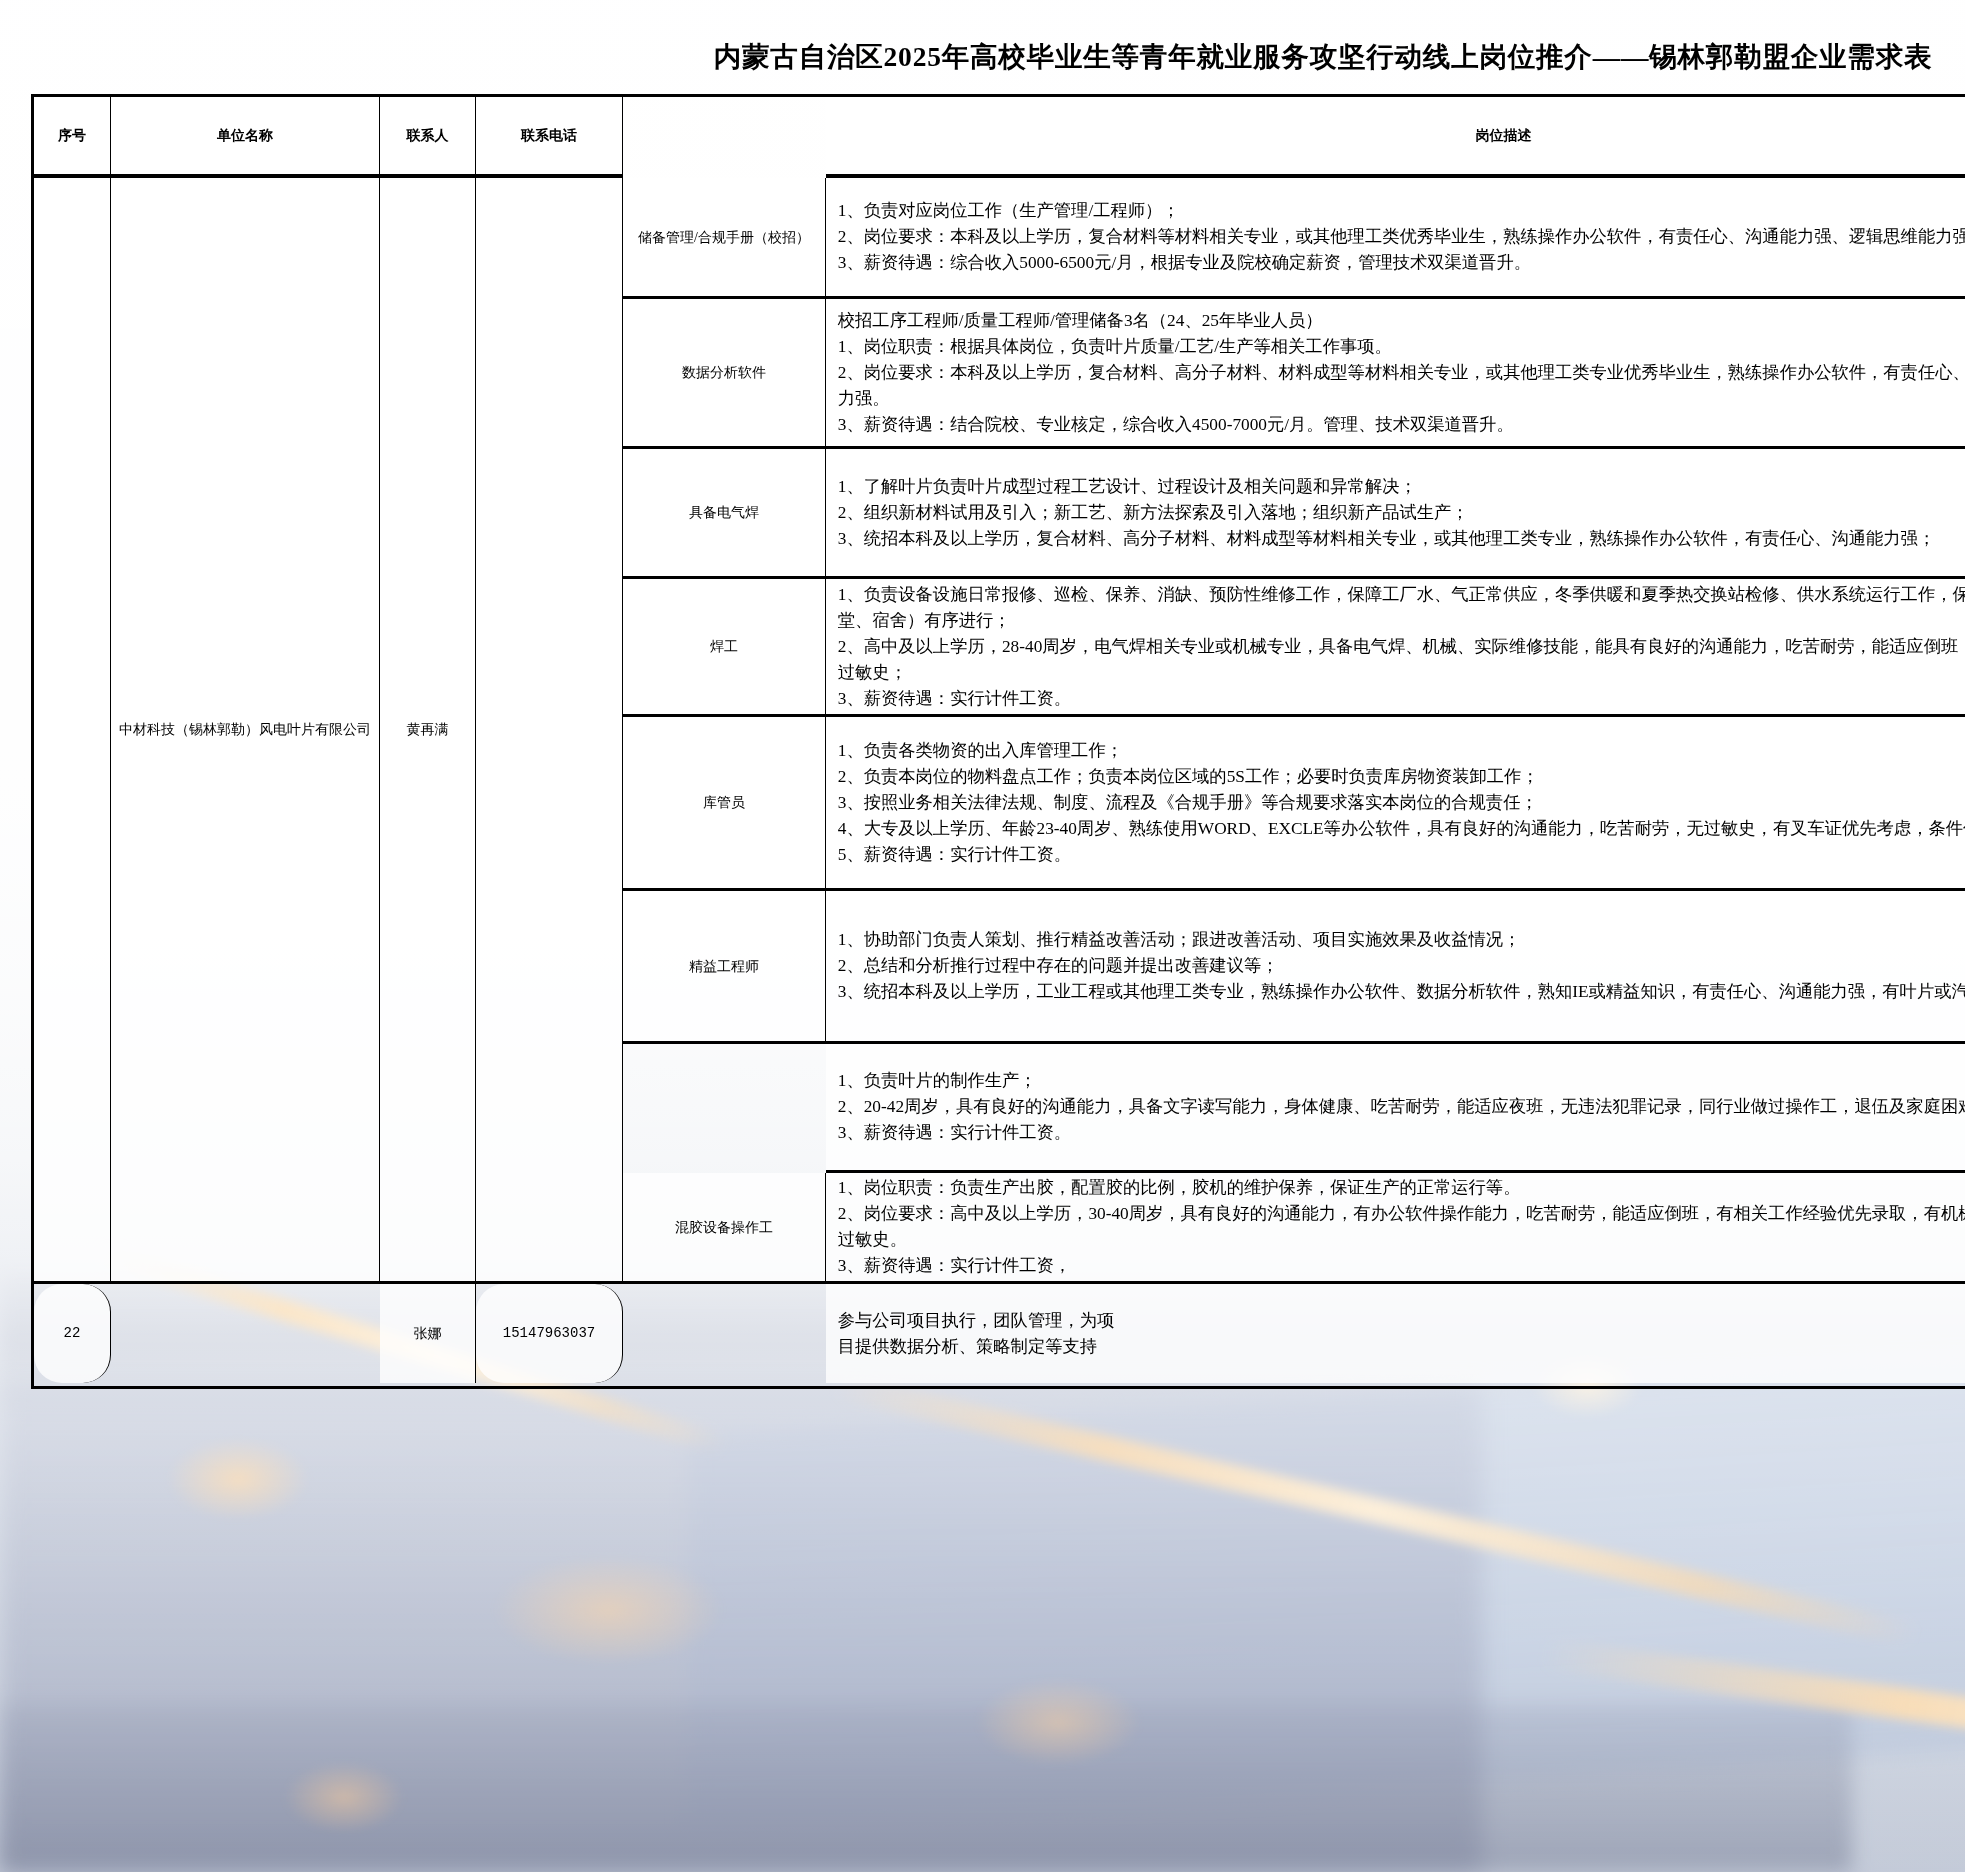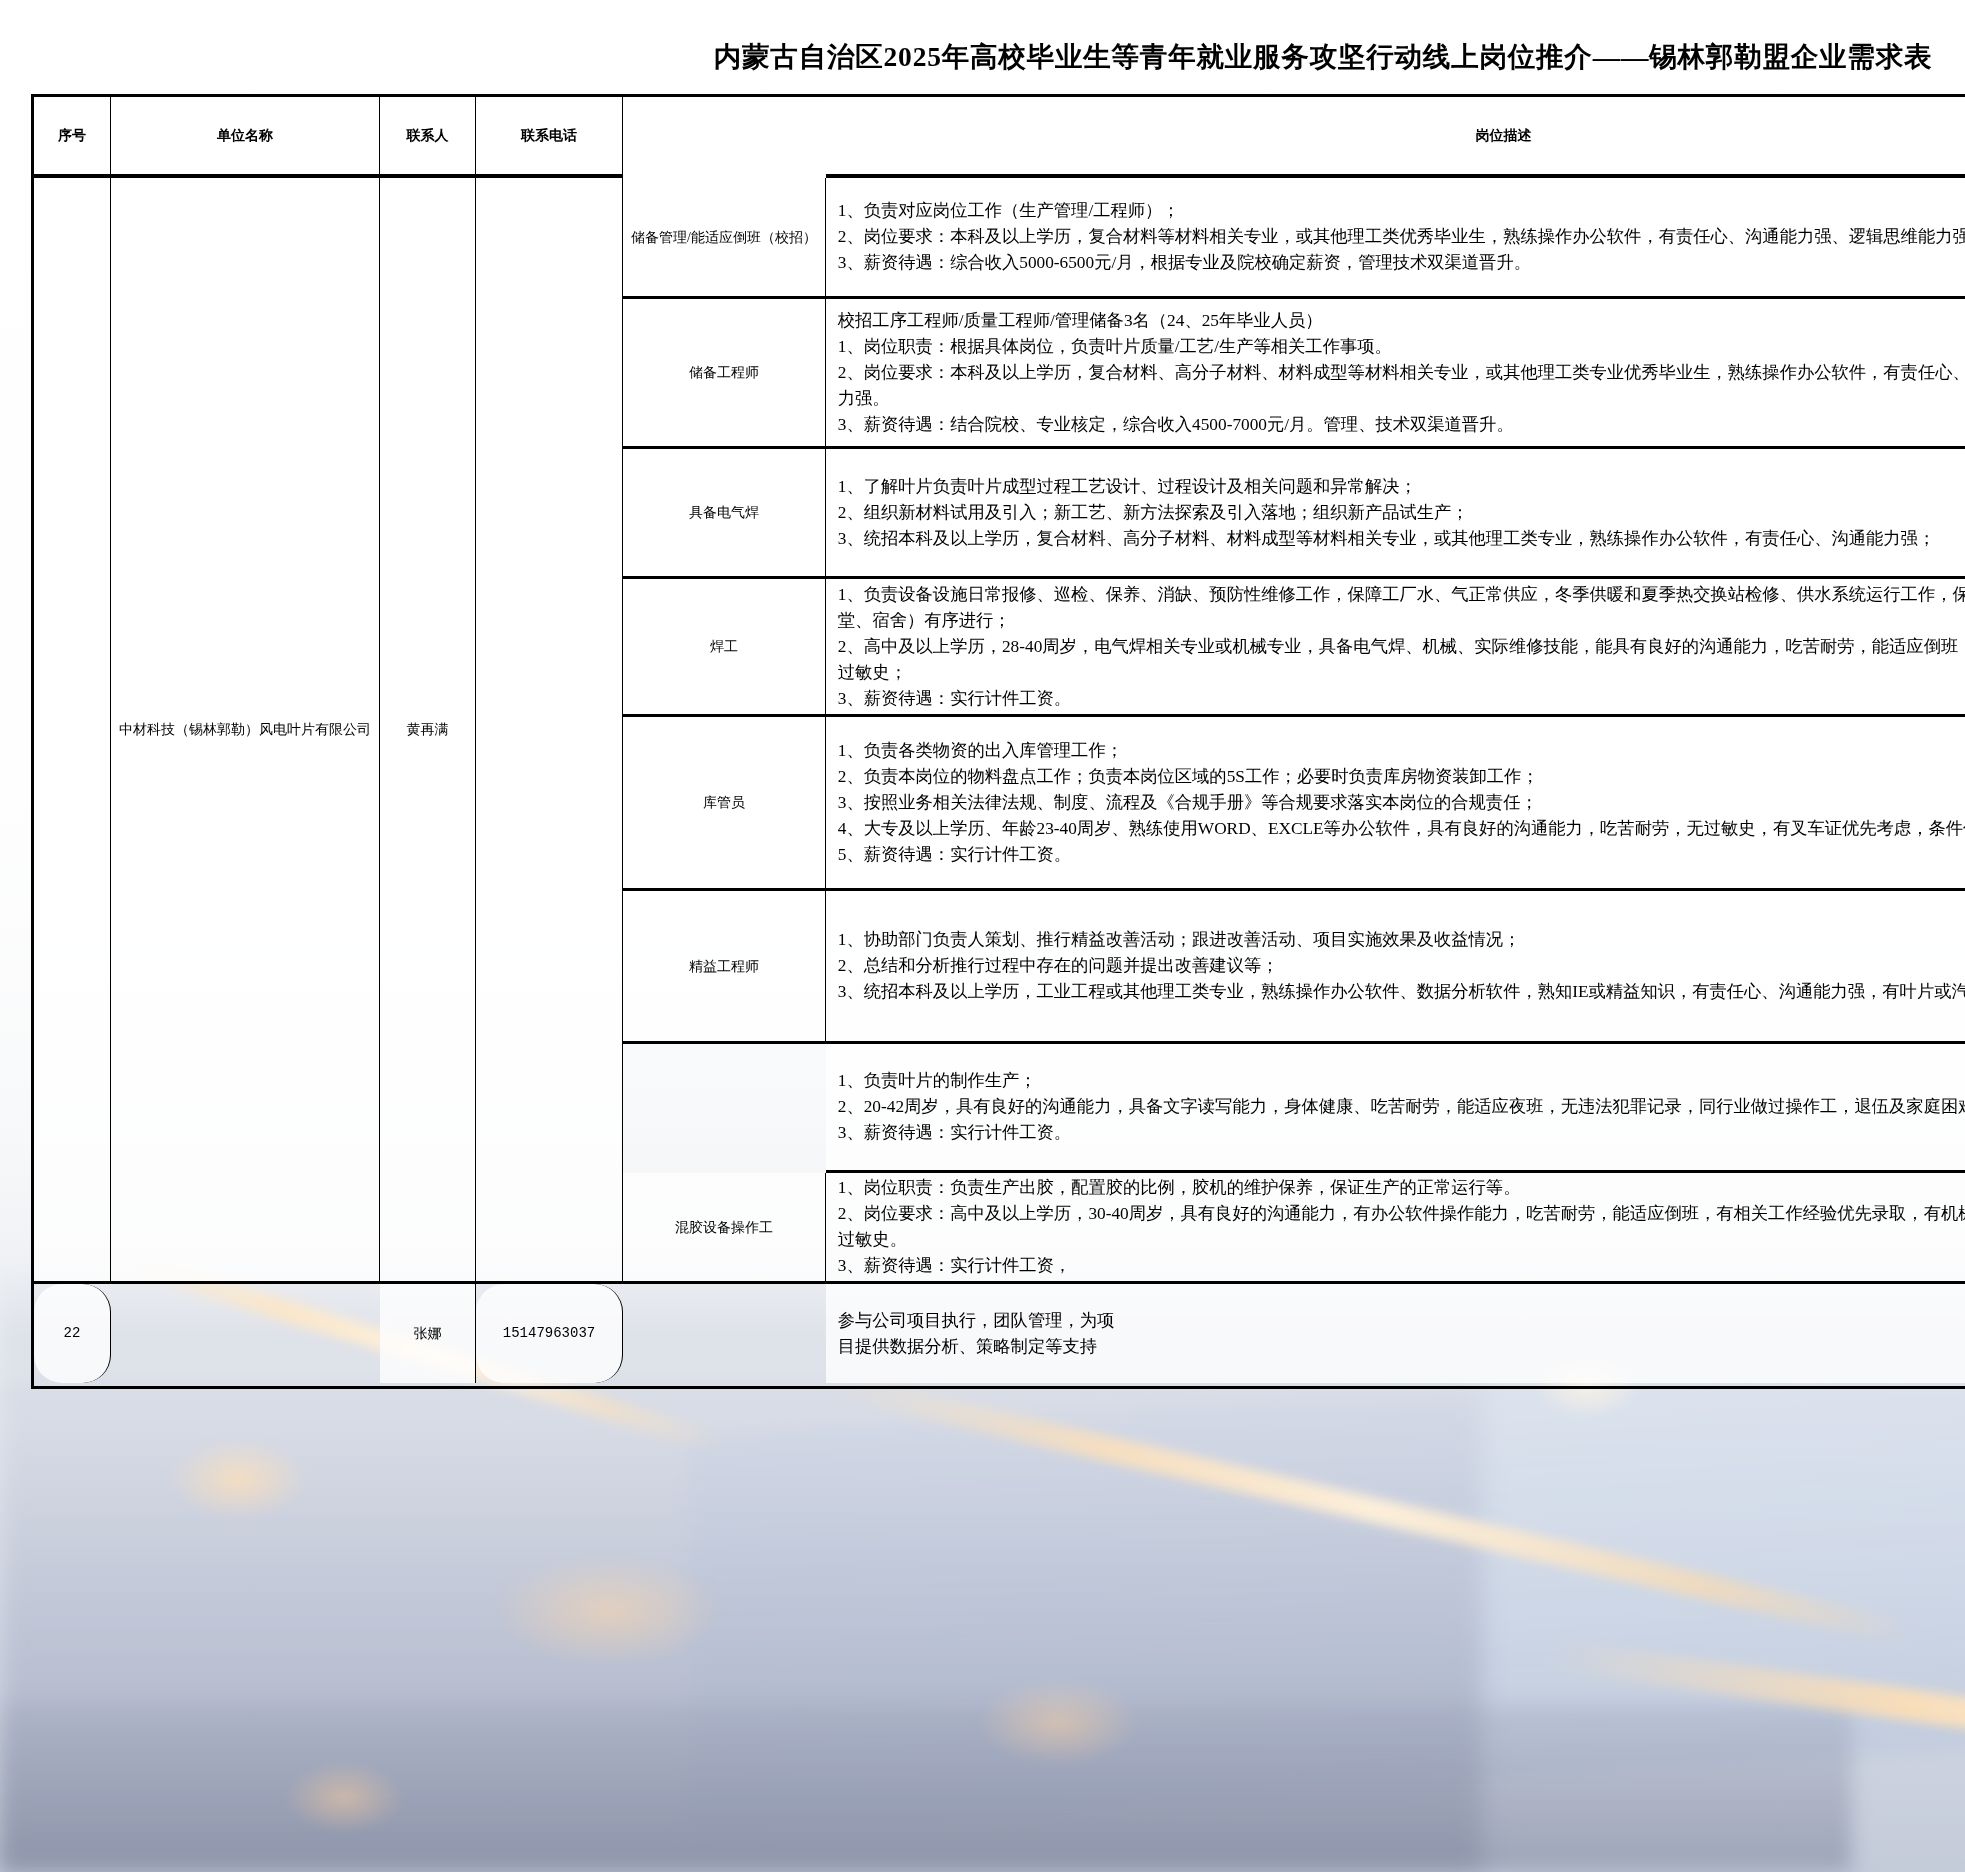--- a/index.html
+++ b/index.html
@@ -119,26 +119,26 @@
   <div class="c hdr" style="grid-row:1;grid-column:2">单位名称</div>
   <div class="c hdr" style="grid-row:1;grid-column:3">联系人</div>
   <div class="c hdr" style="grid-row:1;grid-column:4">联系电话</div>
   <div class="c hdr" style="grid-row:1;grid-column:6">岗位描述</div>
 
   <div class="c" style="grid-row:2 / span 8;grid-column:1"></div>
   <div class="c" style="grid-row:2 / span 8;grid-column:2">中材科技（锡林郭勒）风电叶片有限公司</div>
   <div class="c" style="grid-row:2 / span 8;grid-column:3">黄再满</div>
   <div class="c" style="grid-row:2 / span 8;grid-column:4"></div>
 
-  <div class="c" style="grid-row:2;grid-column:5">储备管理/能适应倒班（校招）</div>
+  <div class="c" style="grid-row:2;grid-column:5">储备管理/合规手册（校招）</div>
   <div class="c desc" style="grid-row:2;grid-column:6">1、负责对应岗位工作（生产管理/工程师）；
 2、岗位要求：本科及以上学历，复合材料等材料相关专业，或其他理工类优秀毕业生，熟练操作办公软件，有责任心、沟通能力强、逻辑思维能力强，24、25年毕业；
 3、薪资待遇：综合收入5000-6500元/月，根据专业及院校确定薪资，管理技术双渠道晋升。</div>
 
-  <div class="c" style="grid-row:3;grid-column:5">储备工程师</div>
+  <div class="c" style="grid-row:3;grid-column:5">数据分析软件</div>
   <div class="c desc" style="grid-row:3;grid-column:6">校招工序工程师/质量工程师/管理储备3名（24、25年毕业人员）
 1、岗位职责：根据具体岗位，负责叶片质量/工艺/生产等相关工作事项。
 2、岗位要求：本科及以上学历，复合材料、高分子材料、材料成型等材料相关专业，或其他理工类专业优秀毕业生，熟练操作办公软件，有责任心、沟通能力强、逻辑思维能力强。
 3、薪资待遇：结合院校、专业核定，综合收入4500-7000元/月。管理、技术双渠道晋升。</div>
 
   <div class="c" style="grid-row:4;grid-column:5">具备电气焊</div>
   <div class="c desc" style="grid-row:4;grid-column:6">1、了解叶片负责叶片成型过程工艺设计、过程设计及相关问题和异常解决；
 2、组织新材料试用及引入；新工艺、新方法探索及引入落地；组织新产品试生产；
 3、统招本科及以上学历，复合材料、高分子材料、材料成型等材料相关专业，或其他理工类专业，熟练操作办公软件，有责任心、沟通能力强；</div>
 

